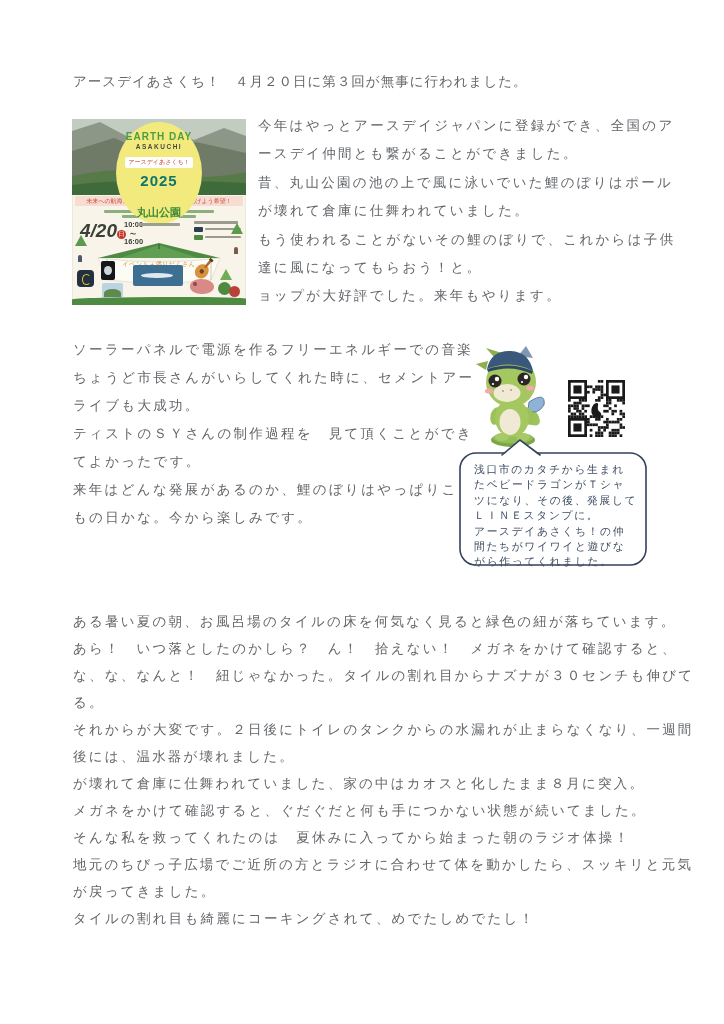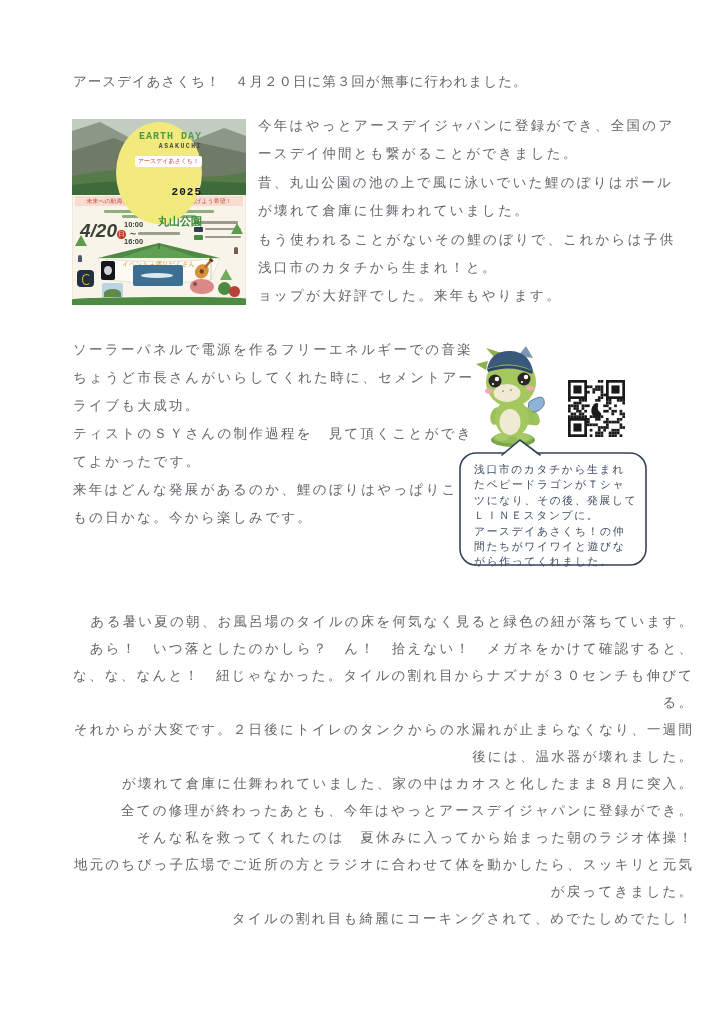--- a/index.html
+++ b/index.html
@@ -7,31 +7,31 @@
   body { position:relative; overflow:hidden; color:#64676b; }
 
   .abs { position:absolute; }
 
   
   .heading { left:73px; top:68px; font-size:13.5px; letter-spacing:1px; color:#63666a; line-height:28px; white-space:nowrap; }
   .para { color:#63666a; font-size:13.5px; }
   .para .line { white-space:nowrap; }
   .p1 { left:258px; top:112px; line-height:28.4px; letter-spacing:2.3px; }
   .p2 { left:73px;  top:336px; line-height:28px;   letter-spacing:2.3px; }
-  .p3 { left:73px;  top:608px; line-height:27px;   letter-spacing:2.2px;text-align:right; }
+  .p3 { left:73px;  top:608px; line-height:27px;   letter-spacing:2.2px; }
 
   
   .poster { left:72px; top:119px; width:174px; height:186px; background:#f8f4e9; overflow:hidden; box-shadow:0 0 0 1px #eee8da inset; }
   .poster-photo { position:absolute; left:0; top:0; width:174px; height:76px; }
   .poster-oval { position:absolute; left:50%; top:3px; transform:translateX(-50%); width:86px; height:102px;
-                 background:#f2ea7d; border-radius:50%; z-index:3; text-align:right; padding-top:9px;font-family:Liberation Mono, monospace; }
+                 background:#f2ea7d; border-radius:50%; z-index:3; text-align:center; padding-top:9px; }
   .poster-oval .t1 { font-size:10px; font-weight:bold; color:#4f9a45; letter-spacing:1px; }
   .poster-oval .t2 { font-size:6.5px; font-weight:bold; color:#4a4a42; letter-spacing:1.5px; margin-top:1px; }
   .poster-oval .chip { display:inline-block; background:#ffffff; border-radius:2px; font-size:6px; color:#c0452e; padding:1px 3px; margin-top:3px; letter-spacing:0; }
-  .poster-oval .t3 { font-size:11px; font-weight:bold; color:#0f172a; margin-top:18px; letter-spacing:1px; }
+  .poster-oval .t3 { font-size:15px; font-weight:bold; color:#0f766e; margin-top:4px; letter-spacing:1px; }
   .poster-oval .t4 { font-size:11px; font-weight:bold; color:#3f8a3a; margin-top:16px; }
   .poster-oval .bar { width:42px; height:2.5px; background:#9aa08e; margin:3px auto 0; border-radius:1px; }
   .poster-banner { position:absolute; left:3px; right:3px; top:77px; height:10px; background:#f7dcd2; z-index:2;
                    font-size:6px; color:#c64b3a; text-align:center; line-height:10px; white-space:nowrap; overflow:hidden; }
   .tinyline { position:absolute; height:2.5px; background:#8cb07c; border-radius:1px; z-index:2; }
   .tl1 { left:32px; right:32px; top:91px; }
   .tl2 { left:50px; right:50px; top:96px; }
   .poster-date { position:absolute; left:8px; top:101px; z-index:2; }
   .date-num { font-size:19px; font-weight:bold; font-style:italic; color:#3a4035; letter-spacing:0; }
   .date-day { display:inline-block; width:9px; height:9px; border-radius:50%; background:#c0392b; color:#fff; font-size:6px; line-height:9px; text-align:center; vertical-align:1px; }
@@ -160,21 +160,21 @@
   <div class="person pe2"></div>
   <div class="poster-strip"></div>
 </div>
 
 <div class="abs para p1">
   <div class="line">今年はやっとアースデイジャパンに登録ができ、全国のア</div>
   <div class="line">ースデイ仲間とも繋がることができました。</div>
   <div class="line">昔、丸山公園の池の上で風に泳いでいた鯉のぼりはポール</div>
   <div class="line">が壊れて倉庫に仕舞われていました。</div>
   <div class="line">もう使われることがないその鯉のぼりで、これからは子供</div>
-  <div class="line">浅口市のカタチから生まれ！と。</div>
+  <div class="line">達に風になってもらおう！と。</div>
   <div class="line">ョップが大好評でした。来年もやります。</div>
 </div>
 
 <div class="abs para p2">
   <div class="line">ソーラーパネルで電源を作るフリーエネルギーでの音楽</div>
   <div class="line">ちょうど市長さんがいらしてくれた時に、セメントアー</div>
   <div class="line">ライブも大成功。</div>
   <div class="line">ティストのＳＹさんの制作過程を　見て頂くことができ</div>
   <div class="line">てよかったです。</div>
   <div class="line">来年はどんな発展があるのか、鯉のぼりはやっぱりこど</div>
@@ -371,18 +371,18 @@
 </div>
 
 <div class="abs para p3">
   <div class="line">ある暑い夏の朝、お風呂場のタイルの床を何気なく見ると緑色の紐が落ちています。</div>
   <div class="line">あら！　いつ落としたのかしら？　ん！　拾えない！　メガネをかけて確認すると、</div>
   <div class="line">な、な、なんと！　紐じゃなかった。タイルの割れ目からナズナが３０センチも伸びて</div>
   <div class="line">る。</div>
   <div class="line">それからが大変です。２日後にトイレのタンクからの水漏れが止まらなくなり、一週間</div>
   <div class="line">後には、温水器が壊れました。</div>
   <div class="line">が壊れて倉庫に仕舞われていました、家の中はカオスと化したまま８月に突入。</div>
-  <div class="line">全ての修理が終わったあとも、今年はやっとアースデイジャパンに登録ができ。</div>
+  <div class="line">メガネをかけて確認すると、ぐだぐだと何も手につかない状態が続いてました。</div>
   <div class="line">そんな私を救ってくれたのは　夏休みに入ってから始まった朝のラジオ体操！</div>
   <div class="line">地元のちびっ子広場でご近所の方とラジオに合わせて体を動かしたら、スッキリと元気</div>
   <div class="line">が戻ってきました。</div>
   <div class="line">タイルの割れ目も綺麗にコーキングされて、めでたしめでたし！</div>
 </div>
 
 </body></html>

